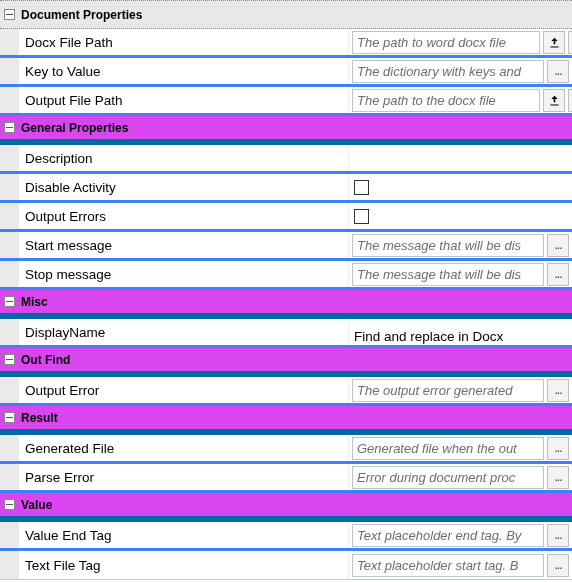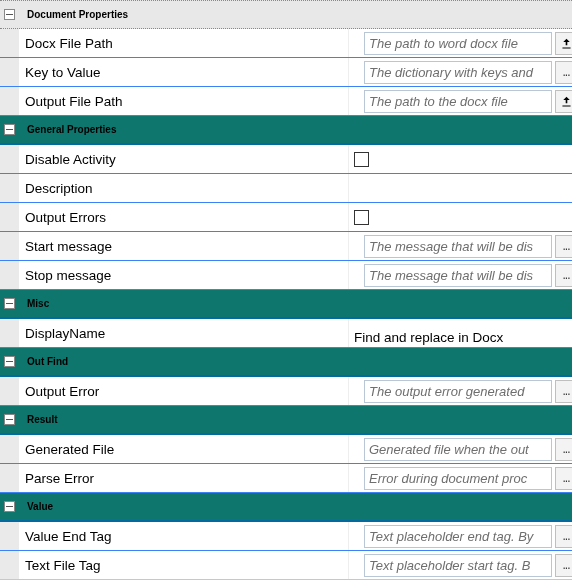--- a/index.html
+++ b/index.html
@@ -9,22 +9,22 @@
     font-size: 13px;
     background: #fff;
     color: #000;
     width: 572px;
   }
   .panel { width: 572px; }
   .cat-row {
     display: flex;
     align-items: center;
     height: 29px;
-    background: #0f766e;
-    border-bottom: 2px solid #0369a1;
+    background: #d946ef;
+    border-bottom: 6px solid #0369a1;
   }
   .cat-row.first-cat {
     border-top: 1px dotted #888;
     border-bottom: 1px dotted #888;
     background: #e8e8e8;
   }
   .toggle {
     width: 11px; height: 11px;
     margin: 0 4px 0 4px;
     border: 1px solid #888;
@@ -34,28 +34,28 @@
     cursor: pointer;
   }
   .toggle::before {
     content: "";
     position: absolute;
     left: 1px; right: 1px; top: 4px;
     height: 1px; background: #555;
   }
   .cat-label {
     font-weight: 700;
-    margin-left: 8px;
-    font-size: 10px;
+    margin-left: 2px;
+    font-size: 12px;
   }
   .prop-row {
     display: flex;
     align-items: stretch;
     height: 29px;
-    border-bottom: 1px solid #3b82f6;
+    border-bottom: 3px solid #3b82f6;
     background: #fff;
   }
   .prop-row.final-row { border-bottom: 1px solid #c8c8c8; }
   .gutter {
     width: 19px;
     flex: 0 0 auto;
     background: #eaeaea;
   }
   .prop-label {
     flex: 0 0 330px;
@@ -75,21 +75,20 @@
   .val-input {
     flex: 1 1 auto;
     height: 23px;
     border: 1px solid #b9c6d6;
     font: inherit;
     padding: 0 4px;
     color: #000;
     font-style: italic;
     color: #707070;
     min-width: 0;
-    margin-left: 12px;
   }
   .val-input::placeholder { color: #6e6e6e; font-style: italic; }
   .val-text {
     flex: 1 1 auto;
     padding-left: 2px;
     font-size: 13.5px;
     white-space: nowrap;
     overflow: hidden;
     margin-top: 8px;
   }
@@ -163,36 +162,36 @@
     </div>
   </div>
 
   <div class="cat-row">
     <div class="toggle"></div>
     <div class="cat-label">General Properties</div>
   </div>
 
   <div class="prop-row">
     <div class="gutter"></div>
+    <div class="prop-label">Description</div>
+    <div class="prop-value">
+      <div class="val-text"></div>
+    </div>
+  </div>
+
+  <div class="prop-row">
+    <div class="gutter"></div>
     <div class="prop-label">Disable Activity</div>
     <div class="prop-value">
       <div class="chk"></div>
     </div>
   </div>
 
   <div class="prop-row">
     <div class="gutter"></div>
-    <div class="prop-label">Description</div>
-    <div class="prop-value">
-      <div class="val-text"></div>
-    </div>
-  </div>
-
-  <div class="prop-row">
-    <div class="gutter"></div>
     <div class="prop-label">Output Errors</div>
     <div class="prop-value">
       <div class="chk"></div>
     </div>
   </div>
 
   <div class="prop-row">
     <div class="gutter"></div>
     <div class="prop-label">Start message</div>
     <div class="prop-value">

